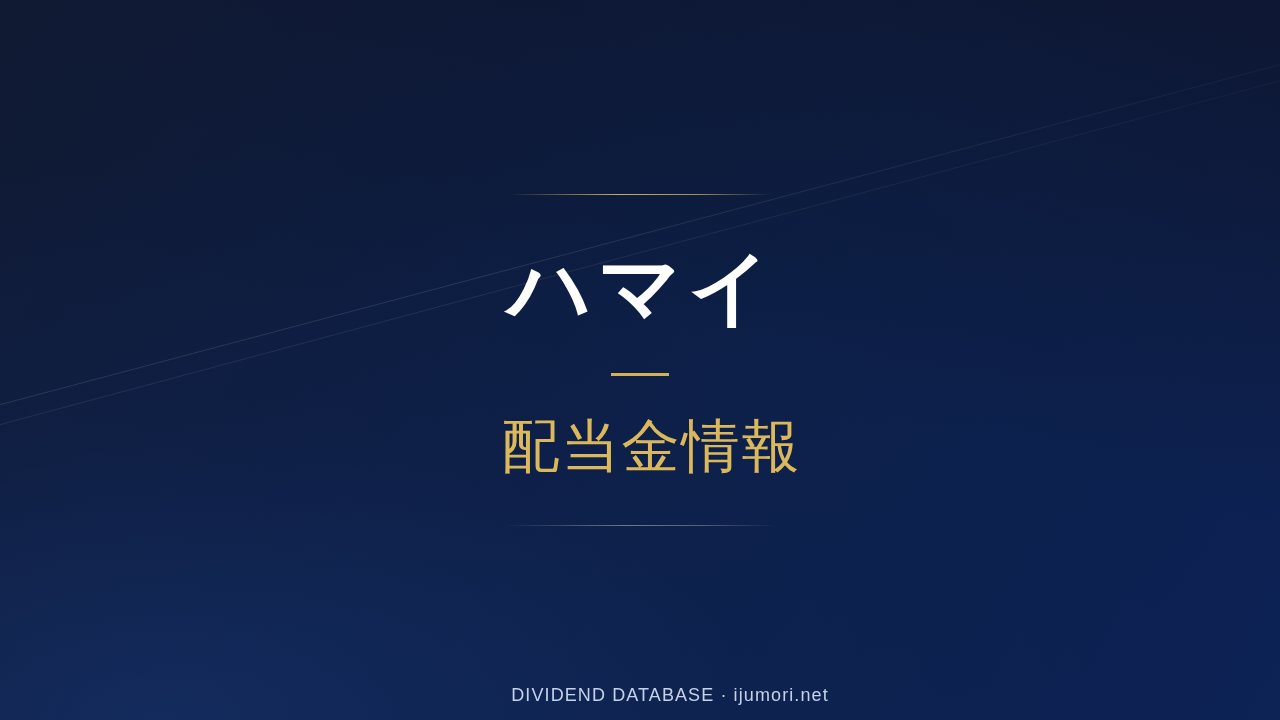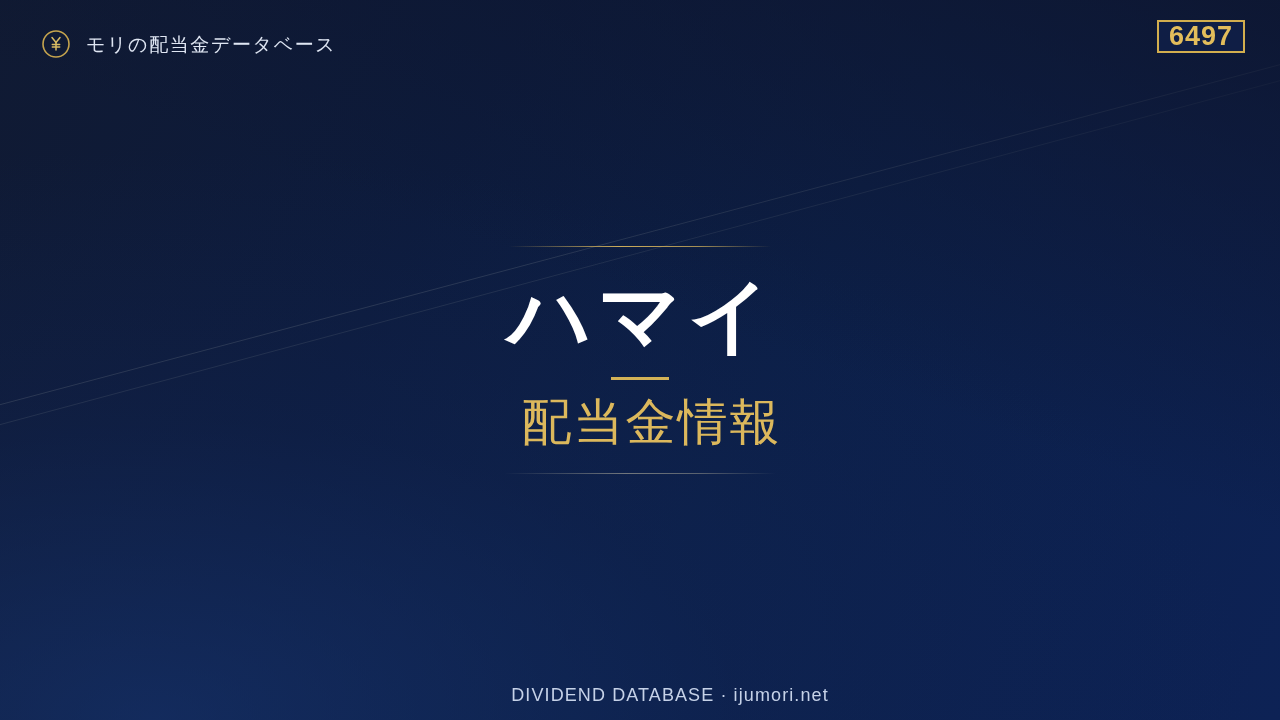--- a/index.html
+++ b/index.html
@@ -72,20 +72,21 @@
   }
 
   
   .center{
     position:absolute;
     left:0; top:0;
     width:1280px; height:720px;
     display:flex; flex-direction:column;
     align-items:center; justify-content:center;
     z-index:4;
+    gap:24px;
   }
   .rule-top{
     width:262px; height:1px;
     margin-bottom:28px;
     background:linear-gradient(90deg, rgba(198,160,70,0) 0%, rgba(214,180,92,0.95) 42%, rgba(214,180,92,0.75) 72%, rgba(198,160,70,0) 100%);
   }
   .title{
     font-size:82px;
     font-weight:bold;
     color:#ffffff;
@@ -93,21 +94,21 @@
     line-height:1.0;
     text-indent:6px;
     white-space:nowrap;
   }
   .rule-mid{
     width:58px; height:3px;
     background:#d3b257;
     margin:20px 0 16px 0;
   }
   .subtitle{
-    font-size:50px;
+    font-size:58px;
     color:#dcb85c;
     letter-spacing:2px;
     line-height:1.05;
     white-space:nowrap;
     margin-left:23px;
   }
   .rule-bottom{
     width:272px; height:1px;
     margin-top:24px;
     background:linear-gradient(90deg, rgba(190,180,150,0) 0%, rgba(196,190,165,0.55) 45%, rgba(180,176,155,0.45) 72%, rgba(190,180,150,0) 100%);
@@ -131,40 +132,20 @@
 </head>
 <body>
 
 <div class="stage">
 
   <svg class="diagonals" viewBox="0 0 1280 720" preserveAspectRatio="none" aria-hidden="true">
     <line x1="-20" y1="410" x2="1290" y2="62" stroke="rgba(175,185,175,0.17)" stroke-width="1"></line>
     <line x1="-20" y1="430" x2="1290" y2="78" stroke="rgba(168,178,170,0.13)" stroke-width="1"></line>
   </svg>
 
-  <div class="header">
-
-    <div class="brand">
-      <svg class="brand-mark" viewBox="0 0 32 32" aria-hidden="true">
-        <circle cx="16" cy="16" r="13" fill="none" stroke="#c5a44e" stroke-width="1.6"></circle>
-        <g stroke="#d8bb63" stroke-width="1.5" fill="none" stroke-linecap="round">
-          <path d="M12 9.5 L16 14.5 L20 9.5"></path>
-          <path d="M16 14.5 L16 22"></path>
-          <path d="M12.3 16.4 L19.7 16.4"></path>
-          <path d="M12.3 19.1 L19.7 19.1"></path>
-        </g>
-      </svg>
-      <span class="brand-text">モリの配当金データベース</span>
-    </div>
-
-    <div class="code-badge">
-      <span>6497</span>
-    </div>
-
-  </div>
 
   <div class="center">
     <div class="rule-top"></div>
     <div class="title">ハマイ</div>
     <div class="rule-mid"></div>
     <div class="subtitle">配当金情報</div>
     <div class="rule-bottom"></div>
   </div>
 
   <div class="footer">

